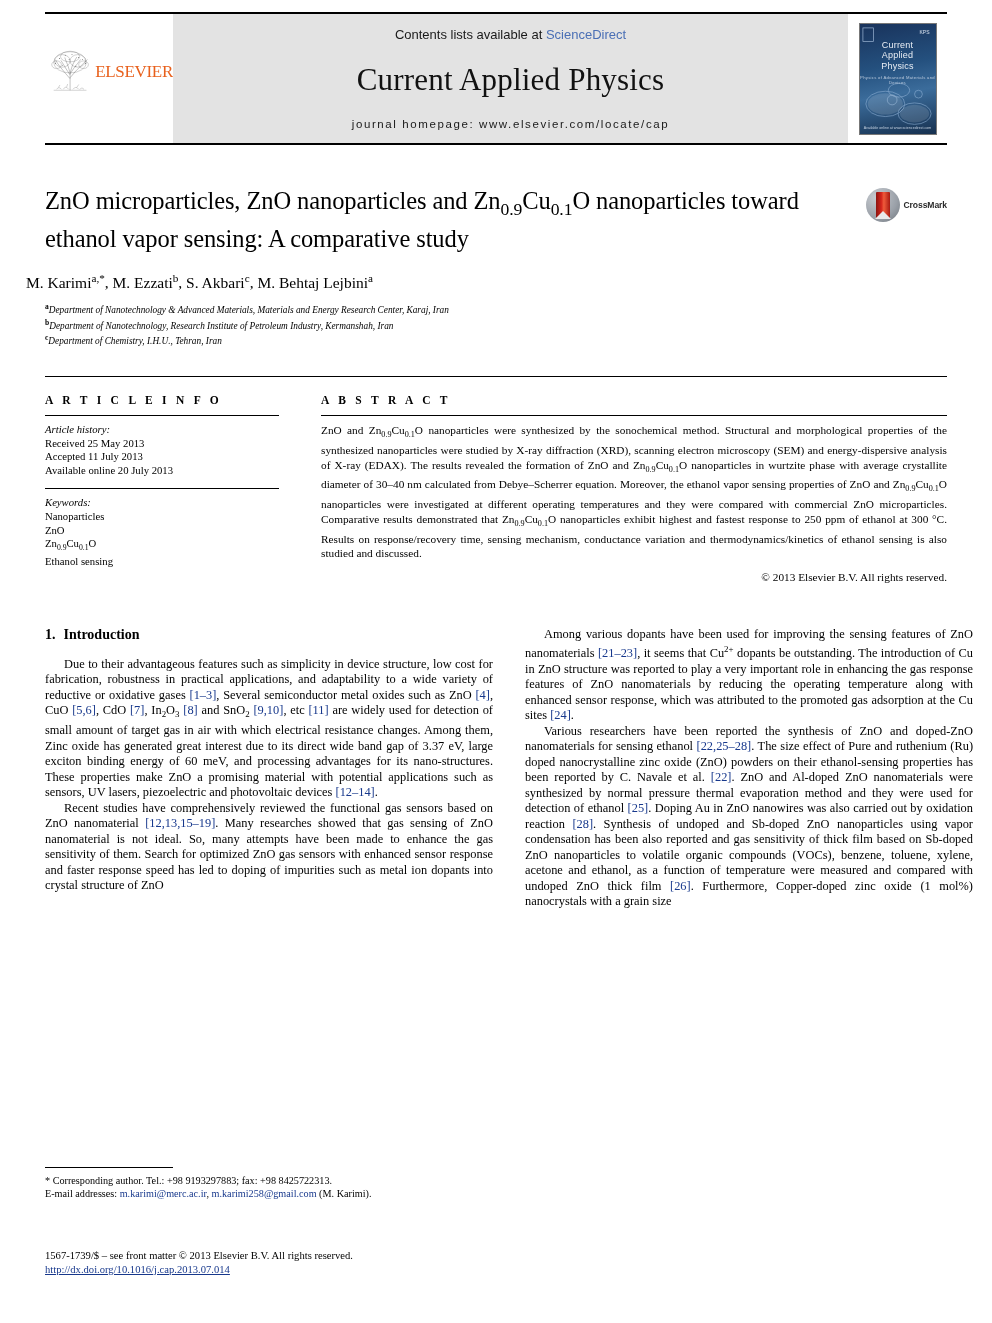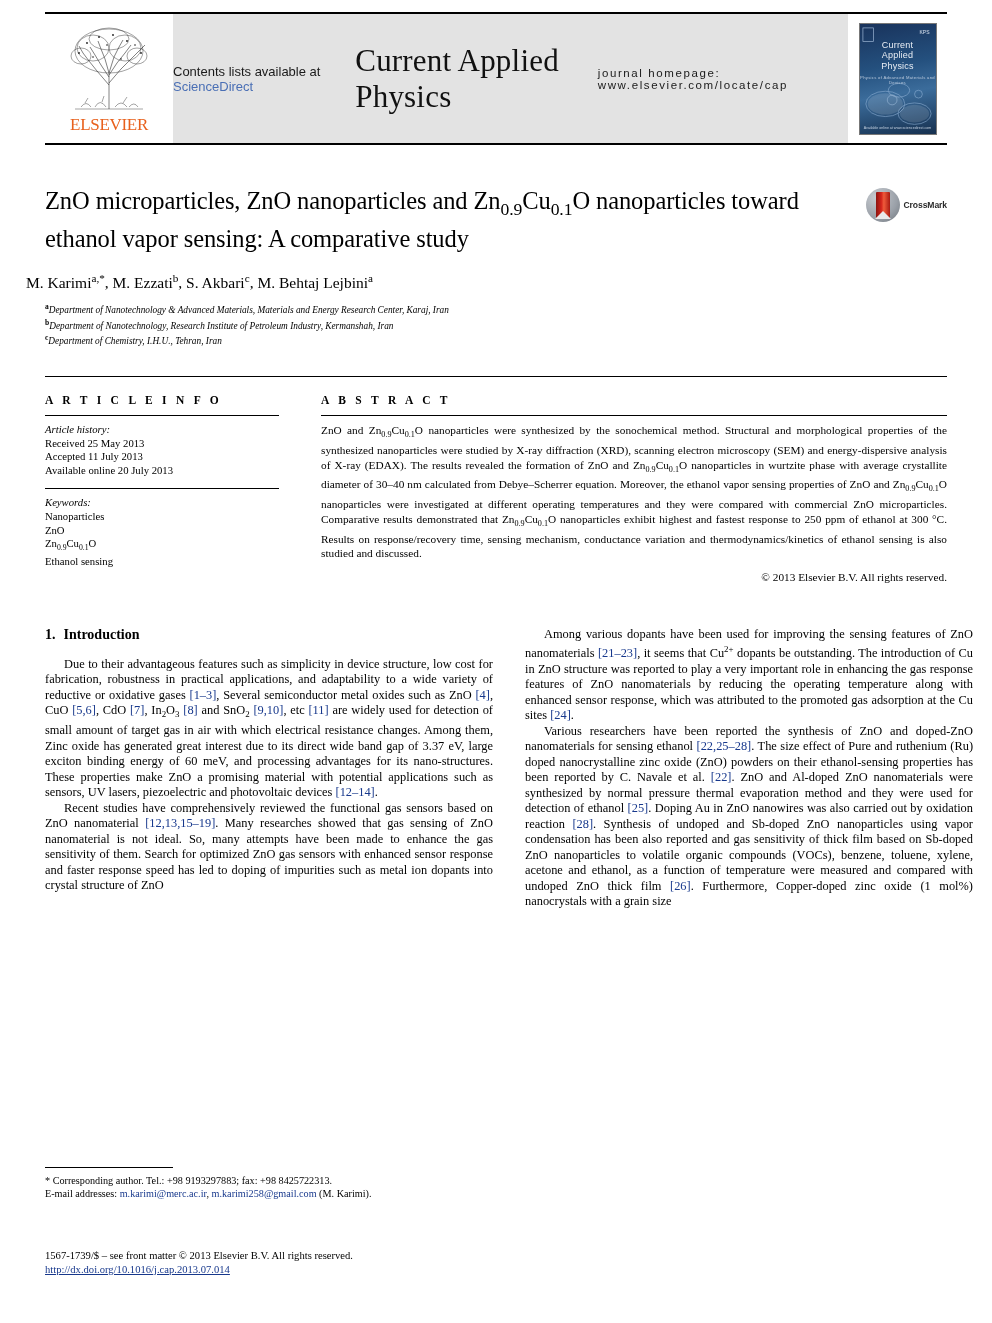--- a/index.html
+++ b/index.html
@@ -39,41 +39,41 @@
     border-bottom: 2.4px solid #000;
     display: flex;
     align-items: stretch;
     height: 133px;
     background: #fff;
   }
   .elsevier-logo {
     width: 128px;
     flex: 0 0 128px;
     display: flex;
-    flex-direction: column;
+    flex-direction: row;
     align-items: center;
     justify-content: flex-end;
-    padding-bottom: 10px;
+    padding-bottom: 16px;
     background: #fff;
   }
   .tree-svg { display:block; }
   .elsevier-word {
     font-family: "Liberation Serif", serif;
     font-size: 17px;
     letter-spacing: -0.3px;
     color: #E8601C;
     font-weight: normal;
     line-height: 1;
     margin-top: 1px;
   }
   .journal-band {
     flex: 1 1 auto;
     background: #e3e3e3;
     display: flex;
-    flex-direction: row;
+    flex-direction: column;
     align-items: center;
     justify-content: space-between;
     padding: 13px 0 13px 0;
   }
   .contents-line {
     font-family: "Liberation Sans", sans-serif;
     font-size: 13px;
     color: #1a1a1a;
   }
   .contents-line a {

